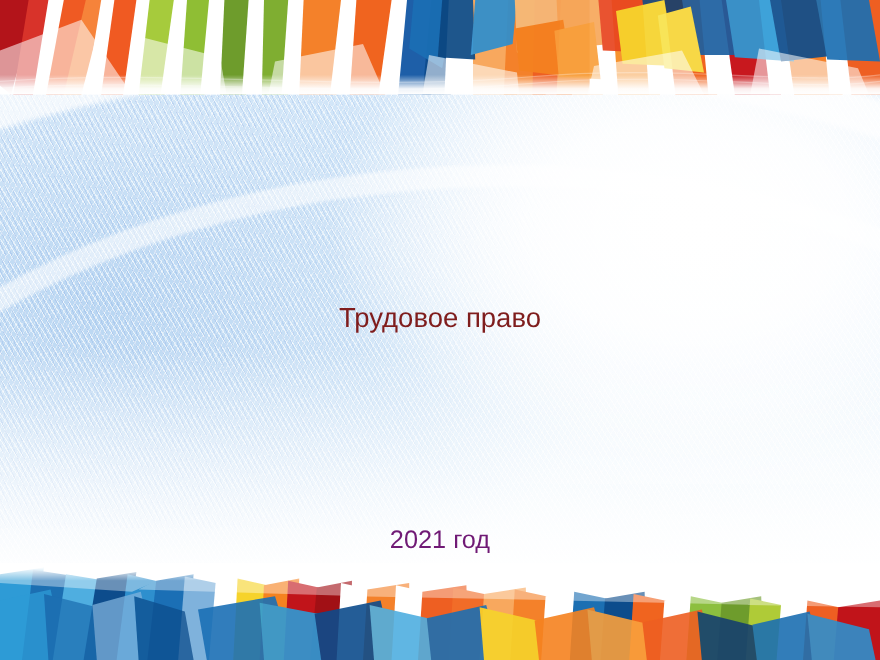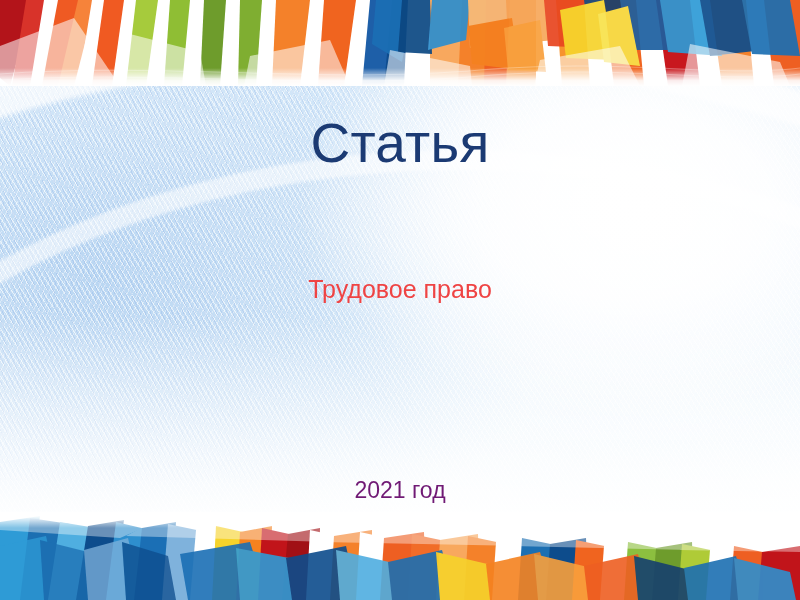--- a/index.html
+++ b/index.html
@@ -178,21 +178,21 @@
     white-space: nowrap;
   }
   .subtitle {
     position: absolute;
     left: 0; right: 0;
     top: 274px;
     text-align: center;
     font-size: 25px;
     line-height: 1.2;
     font-weight: 400;
-    color: #ef4444;
+    color: #7f1d1d;
     white-space: nowrap;
   }
   .year {
     position: absolute;
     left: 0; right: 0;
     top: 477px;
     text-align: center;
     font-size: 23px;
     line-height: 1.2;
     font-weight: 400;
@@ -354,19 +354,18 @@
         <polygon points="350,0 540,0 520,34 322,30" fill="#ffffff"></polygon>
         <polygon points="530,0 700,0 690,38 512,34" fill="#ffffff"></polygon>
         <polygon points="690,0 800,0 800,40 680,38" fill="#ffffff"></polygon>
       </g>
       </svg>
       <div></div>
 
     <div class="band-fade-bottom"></div>
   </div>
 
-  <div class="title">Статья</div>
 
   <div class="subtitle">Трудовое право</div>
 
   <div class="year">2021 год</div>
 
 </div>
 
 </body></html>

